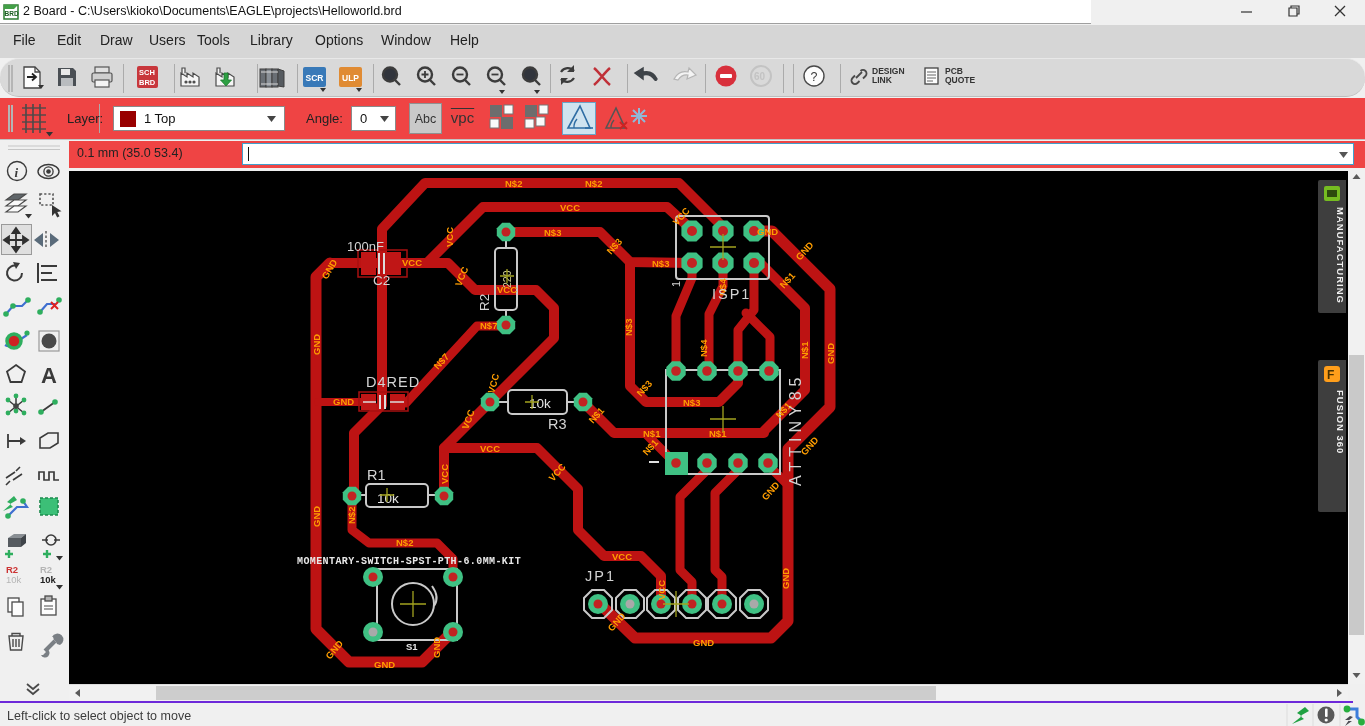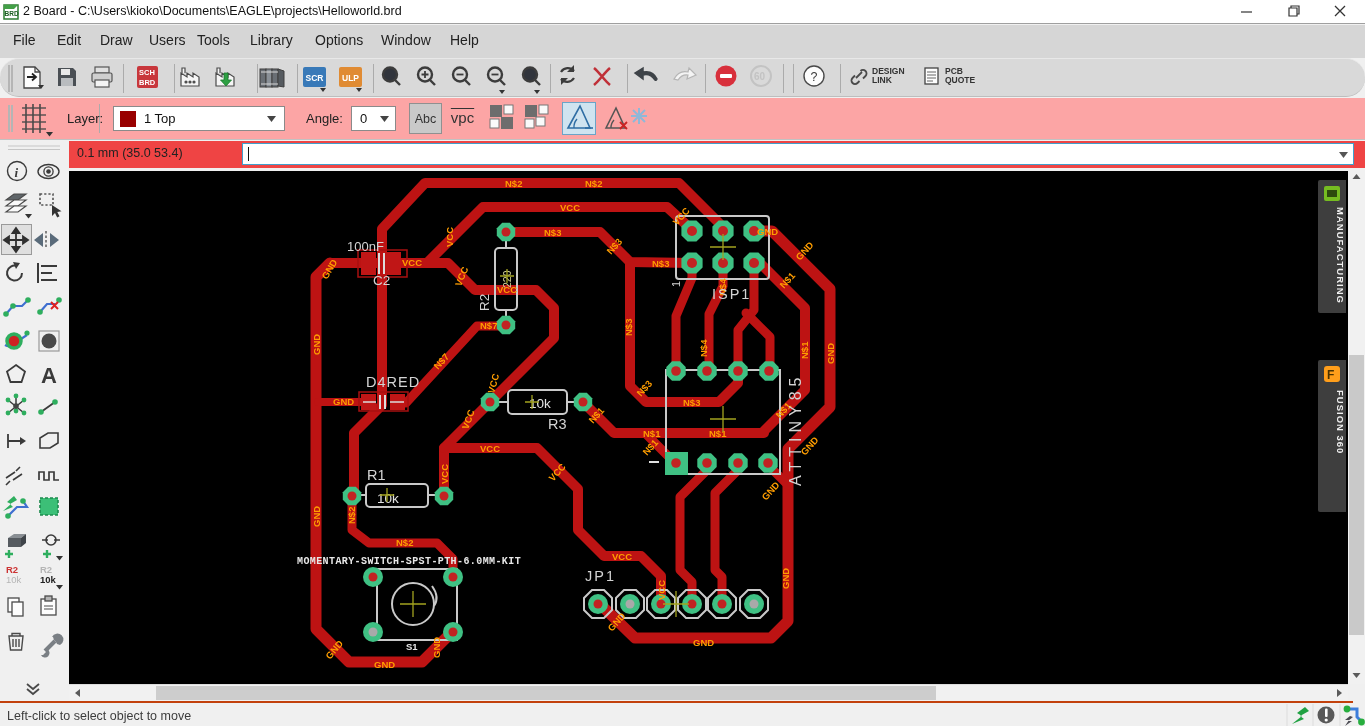--- a/index.html
+++ b/index.html
@@ -1,42 +1,42 @@
 <!DOCTYPE html>
 <html><head>
 <meta charset="utf-8">
 <style>
   * { margin:0; padding:0; box-sizing:border-box; }
   html,body { width:1365px; height:726px; overflow:hidden; font-family:"Liberation Sans", sans-serif; background:#f0f0f0; }
   #app { position:relative; width:1365px; height:726px; }
   
-  #titlebar { position:absolute; left:0; top:0; width:1365px; height:24px; background:#ffffff; border-bottom:1px solid #9f9f9f; }
+  #titlebar { position:absolute; left:0; top:0; width:1091px; height:24px; background:#ffffff; border-bottom:1px solid #9f9f9f; }
   #titlebar .ttext { position:absolute; left:23px; top:4px; font-size:12.5px; color:#111; }
   
   #menubar { position:absolute; left:0; top:25px; width:1365px; height:33px; background:#d6d6d6;text-decoration:underline; }
   #menubar span { position:absolute; top:7px; font-size:14px; color:#222; }
   
   #toolbar1 { position:absolute; left:0; top:58px; width:1365px; height:39px; background:#d9d9d9; border-top:1px solid #e8e8e8; border-bottom:1px solid #bdbdbd;border-radius:19px; }
-  #toolbar2 { position:absolute; left:0; top:98px; width:1365px; height:42px; background:#fca5a5; border-bottom:1px solid #c2c2c2; }
+  #toolbar2 { position:absolute; left:0; top:98px; width:1365px; height:42px; background:#ef4444; border-bottom:1px solid #c2c2c2; }
   #cmdrow { position:absolute; left:0; top:141px; width:1365px; height:27px; background:#ef4444; }
   .sep1 { position:absolute; top:5px; height:29px; width:1px; background:#ababab; }
   .handle { position:absolute; top:6px; height:27px; width:5px; border-left:2px solid #b5b5b5; border-right:2px solid #b5b5b5; }
   
   #leftbar { position:absolute; left:0; top:140px; width:69px; height:561px; background:#f0f0f0; }
   .lbtn { position:absolute; width:31px; height:31px; }
   .lbtn.pressed { background:#dfdfdf; border:1px solid #9a9a9a; }
   
   #canvas { position:absolute; left:69px; top:171px; width:1279px; height:513px; background:#000; }
   
   #vscroll { position:absolute; left:1348px; top:168px; width:17px; height:516px; background:#f1f1f1; }
   #vthumb { position:absolute; left:1349px; top:355px; width:15px; height:280px; background:#c9c9c9; }
   #hscroll { position:absolute; left:69px; top:684px; width:1279px; height:16px; background:#f1f1f1; border-top:1px solid #dcdcdc; }
   #hthumb { position:absolute; left:156px; top:686px; width:780px; height:14px; background:#cdcdcd; }
   #belowleft { position:absolute; left:0; top:668px; width:69px; height:33px; background:#f0f0f0; }
-  #statusbar { position:absolute; left:0; top:701px; width:1353px; height:25px; background:#f0f0f0; border-top:2px solid #c2410c;padding-left:20px; }
+  #statusbar { position:absolute; left:0; top:701px; width:1353px; height:25px; background:#f0f0f0; border-top:2px solid #6d28d9;padding-left:20px; }
   #statusbar .stext { position:absolute; left:7px; top:6px; font-size:12.5px; color:#3c3c3c; }
   
   .sidetab { position:absolute; left:1318px; width:28px; background:#3e3e3e; color:#e8e8e8; border-radius:2px 0 0 2px; }
 </style>
 </head>
 <body>
 <div id="app">
   <div id="titlebar">
     <svg width="16" height="17" style="position:absolute;left:3px;top:3px">
       <rect x="1" y="2" width="14" height="14" fill="#fff" stroke="#2e7d32" stroke-width="1.5"></rect>

